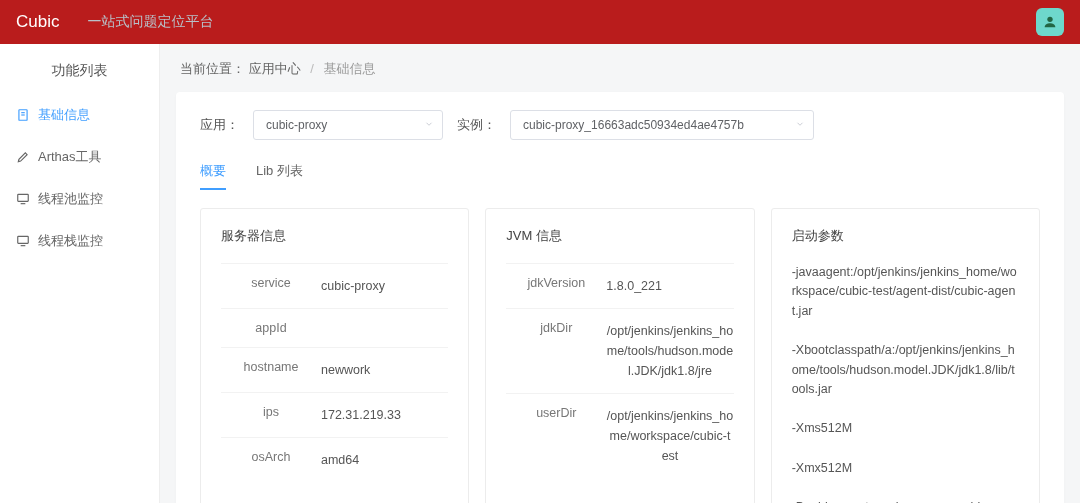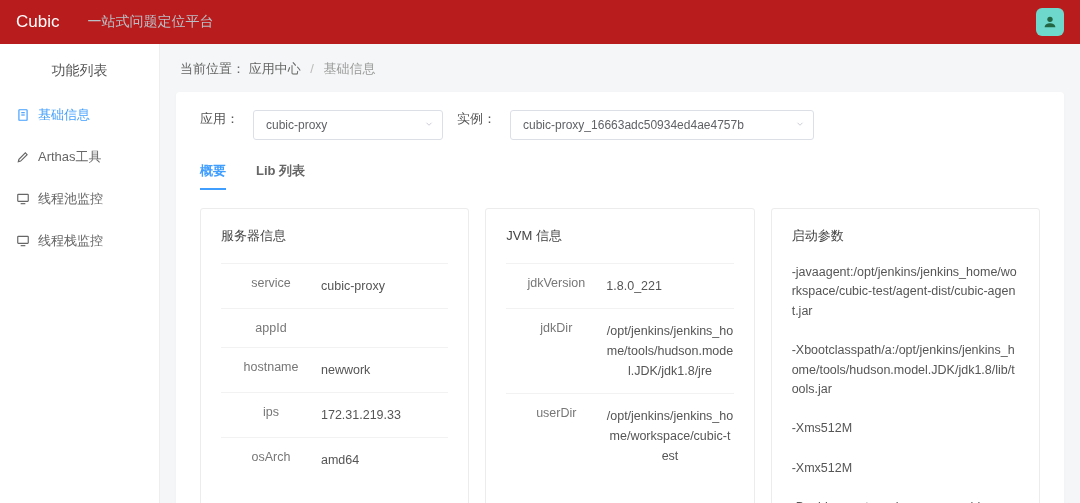--- a/index.html
+++ b/index.html
@@ -18,29 +18,29 @@
     .sidebar-item.active { color: #409eff; }
     .sidebar-item .icon { width: 14px; height: 14px; margin-right: 8px; display: inline-flex; align-items: center; justify-content: center; }
     .sidebar-item svg { width: 14px; height: 14px; }
     
     .main { flex: 1; padding: 16px; overflow: hidden; }
     .breadcrumb { font-size: 13px; color: #666; margin-bottom: 14px; padding: 0 4px; }
     .breadcrumb .sep { color: #bbb; margin: 0 6px; }
     .breadcrumb .current { color: #999; }
     
     .panel { background: #fff; border-radius: 4px; padding: 18px 24px 0; box-shadow: 0 1px 3px rgba(0,0,0,0.03); }
-    .filters { display: flex; align-items: flex-start; gap: 14px; margin-bottom: 22px; }
+    .filters { display: flex; align-items: center; gap: 14px; margin-bottom: 22px; }
     .filter-label { color: #555; font-size: 13px; }
     .select { position: relative; border: 1px solid #dcdfe6; border-radius: 3px; height: 30px; display: inline-flex; align-items: center; padding: 0 28px 0 12px; color: #606266; font-size: 12px; cursor: pointer; background: #fff; }
     .select .chev { position: absolute; right: 8px; top: 50%; transform: translateY(-50%); color: #c0c4cc; }
     .select.app { width: 190px; }
     .select.inst { width: 304px; }
     
     .tabs { display: flex; gap: 30px; border-bottom: 0; }
-    .tab { padding: 0 0 10px; color: #666; cursor: pointer; font-size: 13px; position: relative; font-weight: bold; }
+    .tab { padding: 0 0 10px; color: #666; cursor: pointer; font-size: 13px; position: relative; }
     .tab.active { color: #409eff; }
     .tab.active::after { content: ""; position: absolute; left: 0; right: 0; bottom: 0; height: 2px; background: #409eff; }
     
     .cards { display: flex; gap: 16px; margin-top: 18px; padding-bottom: 18px; }
     .card { flex: 1; border: 1px solid #ececec; border-radius: 3px; padding: 18px 20px; min-width: 0; }
     .card-title { font-size: 13px; color: #444; font-weight: 500; margin-bottom: 18px; }
     .kv-row { display: flex; padding: 12px 0; border-top: 1px solid #f2f2f2; font-size: 12.5px; align-items: flex-start; text-align: center; }
     .kv-row:first-of-type { border-top: 1px solid #f2f2f2; }
     .kv-key { width: 100px; color: #777; flex-shrink: 0; }
     .kv-val { color: #555; word-break: break-all; line-height: 1.6; }

